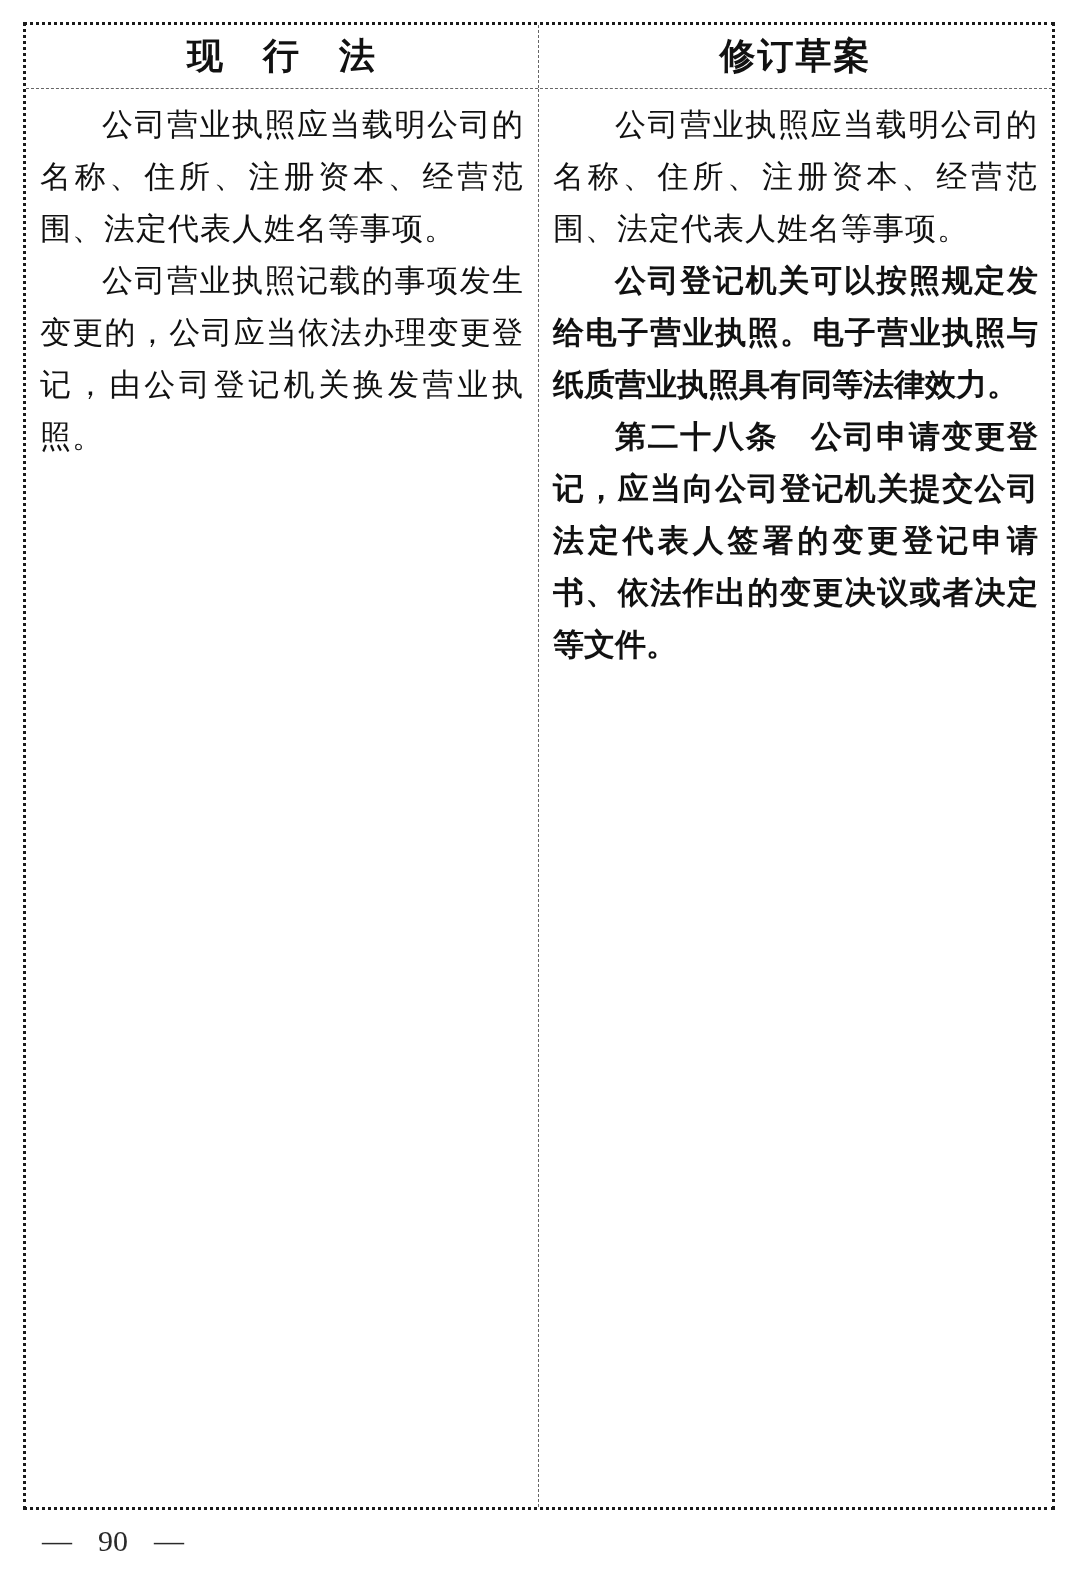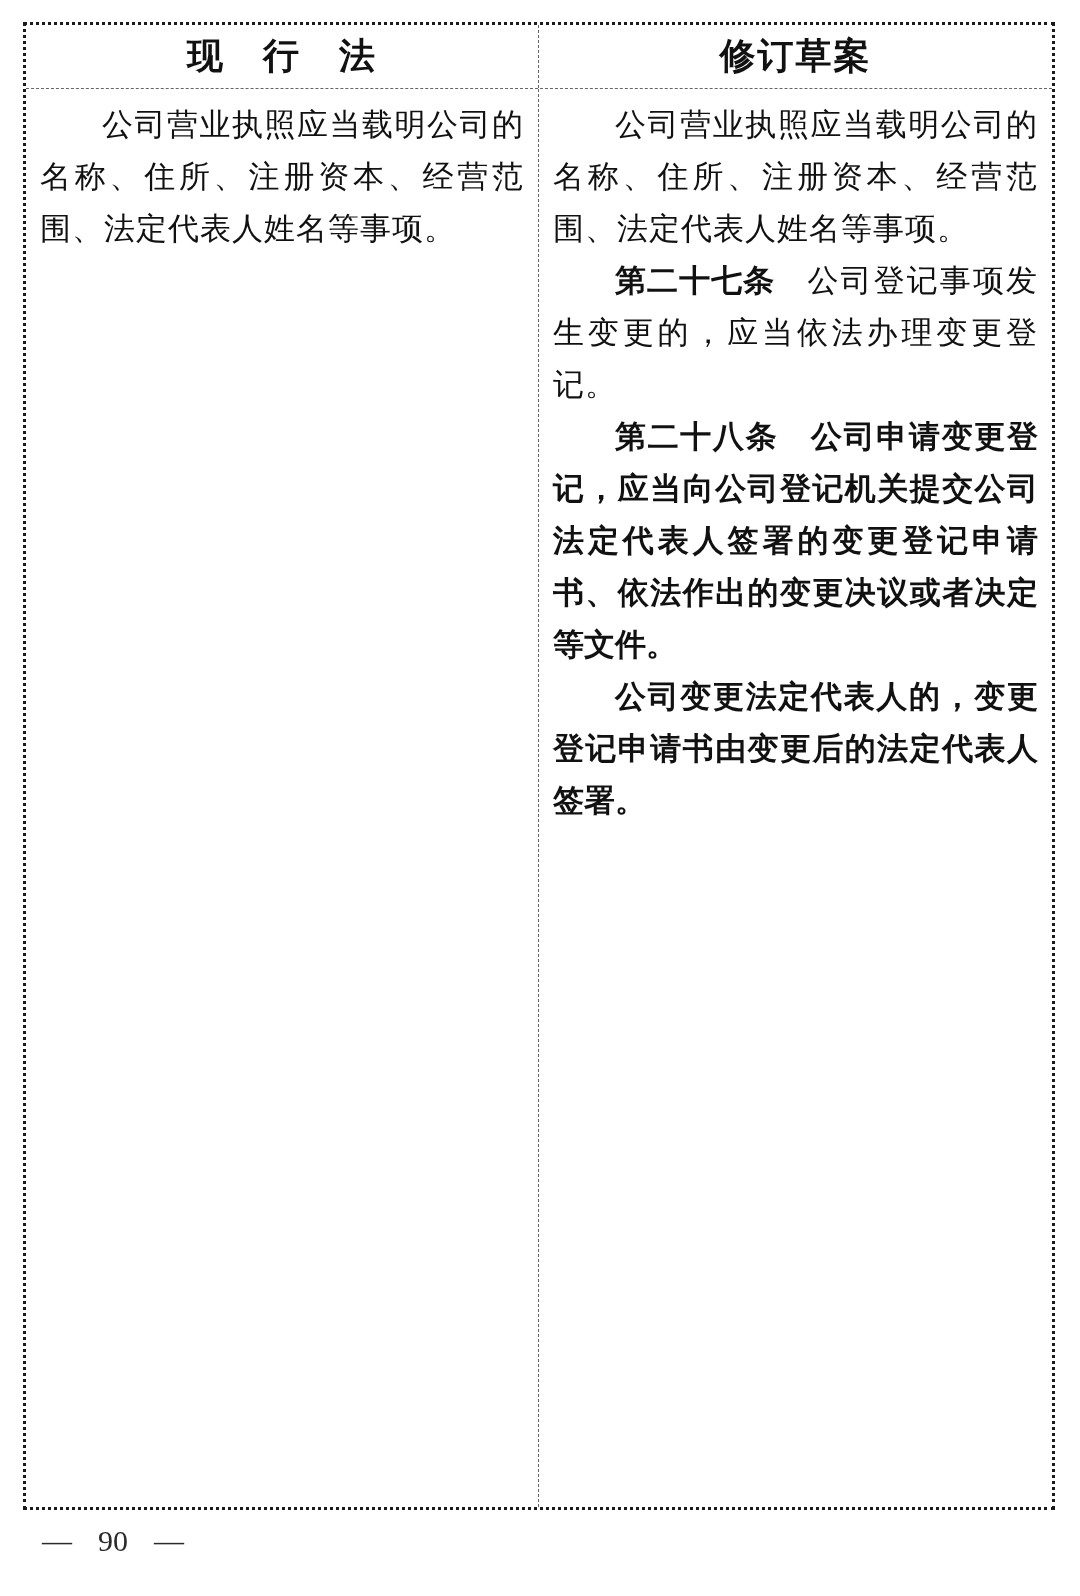--- a/index.html
+++ b/index.html
@@ -100,27 +100,27 @@
 
     <div class="table-header">
       <div class="header-cell left">现　行　法</div>
       <div class="header-vdiv"></div>
       <div class="header-cell right">修订草案</div>
     </div>
 
     <div class="table-body">
       <div class="col left">
           <p class="para"><span class="run">公司营业执照应当载明公司的名称、住所、注册资本、经营范围、法定代表人姓名等事项。</span></p>
+          <p class="para"><span class="run">公司营业执照记载的事项发生变更的，公司应当依法办理变更登记，由公司登记机关换发营业执照。</span></p>
         </div>
       <div class="col-vdiv"></div>
       <div class="col right">
           <p class="para"><span class="run">公司营业执照应当载明公司的名称、住所、注册资本、经营范围、法定代表人姓名等事项。</span></p>
-          <p class="para"><span class="run bold">第二十七条　</span><span class="run">公司登记事项发生变更的，应当依法办理变更登记。</span></p>
+          <p class="para"><span class="run bold">公司登记机关可以按照规定发给电子营业执照。电子营业执照与纸质营业执照具有同等法律效力。</span></p>
           <p class="para"><span class="run bold">第二十八条　公司申请变更登记，应当向公司登记机关提交公司法定代表人签署的变更登记申请书、依法作出的变更决议或者决定等文件。</span></p>
-          <p class="para"><span class="run bold">公司变更法定代表人的，变更登记申请书由变更后的法定代表人签署。</span></p>
         </div>
     </div>
 
   </div>
 
   <div class="page-footer">
     <span class="footer-dash">—</span>
     <span class="footer-num">90</span>
     <span class="footer-dash">—</span>
   </div>

